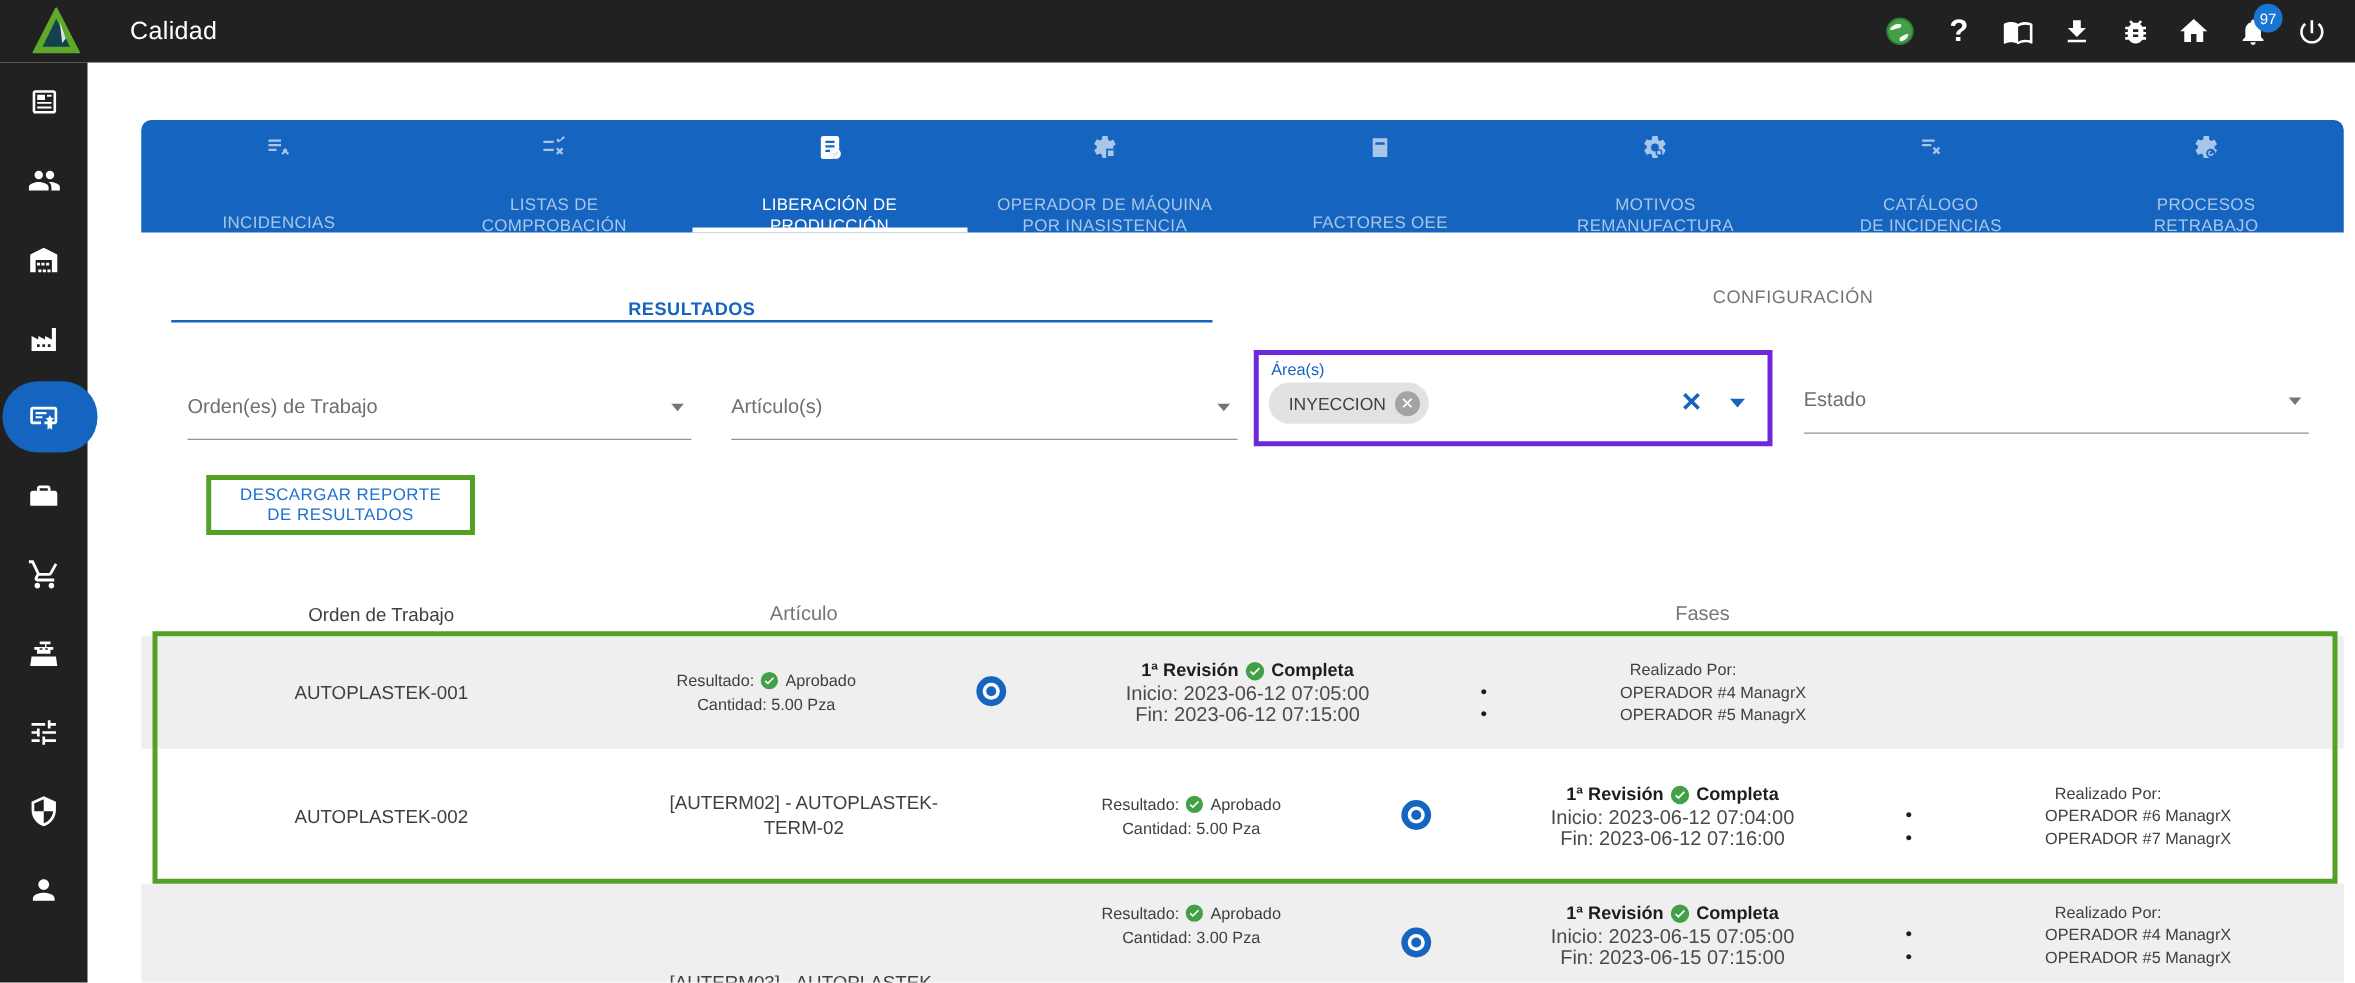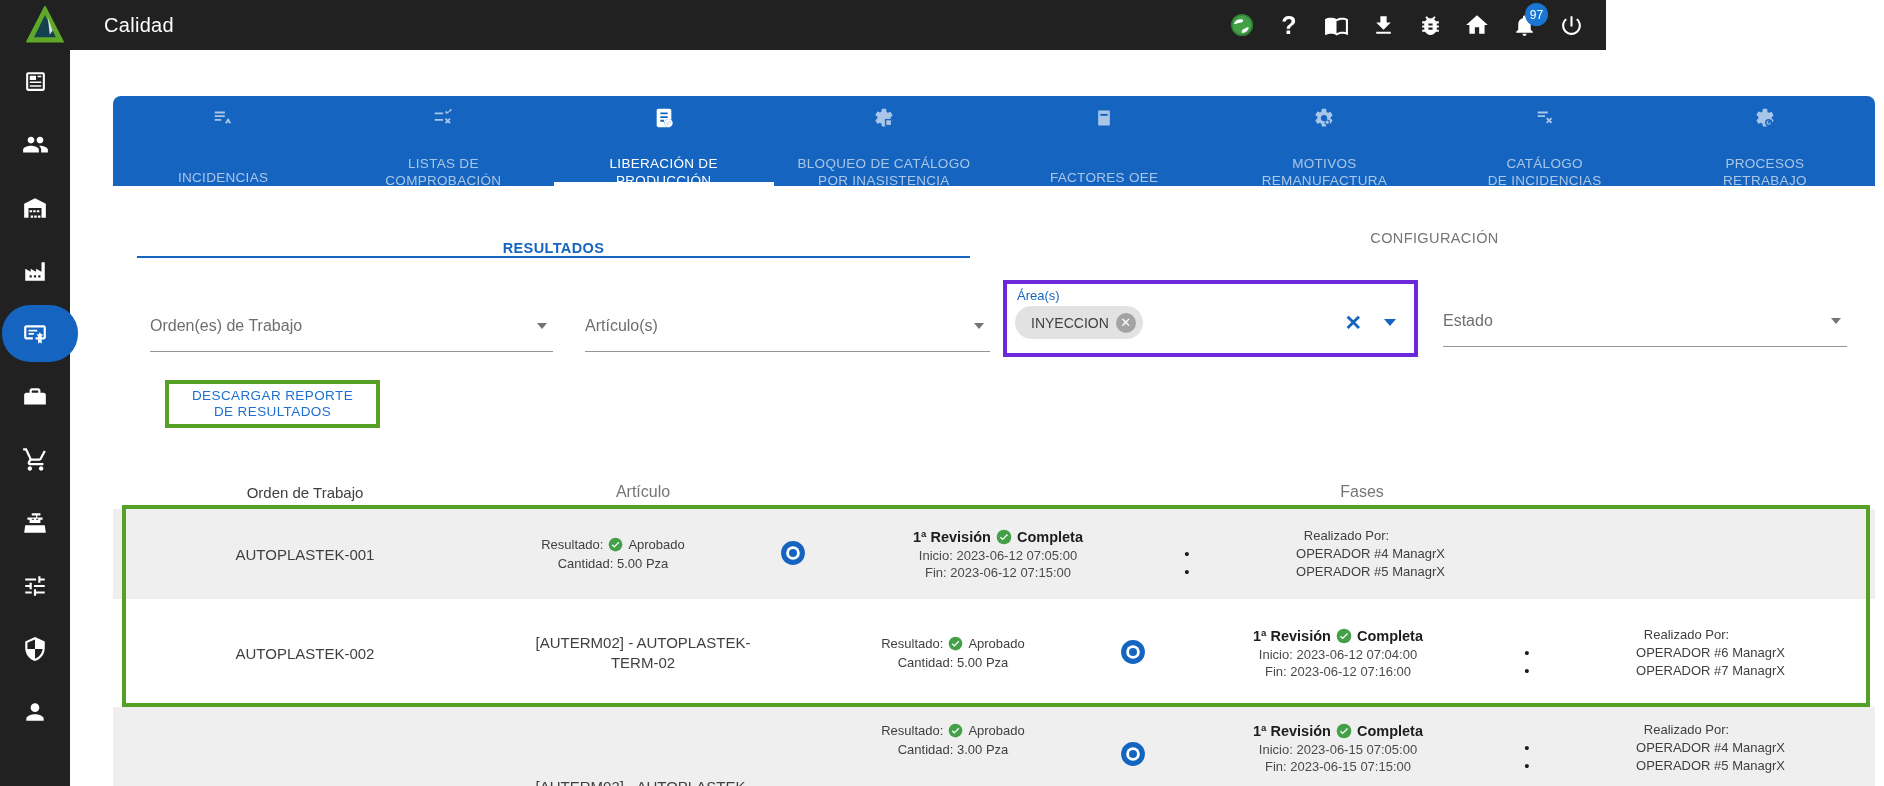--- a/index.html
+++ b/index.html
@@ -1,20 +1,20 @@
 <!DOCTYPE html>
 <html><head>
 <meta charset="utf-8">
 <style>
   * { margin:0; padding:0; box-sizing:border-box; }
   html,body { width:1884px; height:786px; overflow:hidden; background:#fff;
               font-family:"Liberation Sans", sans-serif; }
 
   
-  .topbar { position:absolute; left:0; top:0; width:1606px; height:50px; background:#212121;
+  .topbar { position:absolute; left:0; top:0; width:1884px; height:50px; background:#212121;
             display:flex; align-items:center; z-index:30; }
   .logo { width:38px; height:38px; margin-left:26px; }
   .app-title { color:#fff; font-size:20px; margin-left:40px; letter-spacing:.3px; }
   .tb-actions { margin-left:auto; display:flex; align-items:center; gap:21px; margin-right:22px; }
   .tb-btn { width:26px; height:26px; display:flex; align-items:center; justify-content:center;
             position:relative; cursor:pointer; }
   .tb-btn svg { display:block; }
   .help-q { color:#fff; font-size:25px; font-weight:bold; line-height:1; }
   .badge { position:absolute; top:-9px; right:-11px; min-width:23px; height:23px; border-radius:12px;
            background:#1976D2; color:#fff; font-size:12px; display:flex; align-items:center;
@@ -90,21 +90,21 @@
   .c-orden { width:336px; flex:none; text-align:center; font-size:15px; color:#3f3f3f; }
   .c-art { width:340px; flex:none; display:flex; justify-content:center; }
   .c-art span { display:inline-block; width:240px; text-align:center; font-size:15px; color:#3f3f3f; line-height:20px; }
   .c-gap10 { width:10px; flex:none; }
   .c-res { width:260px; flex:none; text-align:center; font-size:13px; color:#3f3f3f; line-height:19px; }
   .c-eye { width:80px; flex:none; display:flex; justify-content:center; }
   .c-fases { width:330px; flex:none; text-align:center; }
   .c-real { width:367px; flex:none; font-size:13px; color:#3f3f3f; line-height:18px; }
   .fase-title { font-size:14.5px; font-weight:bold; color:#1d1d1d; display:flex; align-items:center;
                 justify-content:center; gap:5px; line-height:20px; }
-  .fase-sub { font-size:13px; color:#4a4a4a; line-height:17px; }
+  .fase-sub { font-size:16px; color:#4a4a4a; line-height:17px; }
   .res-line { display:flex; align-items:center; justify-content:center; gap:5px; }
   .real-head { text-align:center; }
   .op-line { display:flex; align-items:center; }
   .op-bullet { width:48px; text-align:center; color:#1d1d1d; font-size:15px; }
   .op-text { flex:1; text-align:center; }
   .eye-btn { background:none; border:none; cursor:pointer; padding:0; }
 
   .row-3 .c-res, .row-3 .c-fases, .row-3 .c-real { margin-top:6px; }
   .row-3 .c-eye { margin-top:26px; }
   .row-3 .c-art { margin-top:62px; }
@@ -273,21 +273,21 @@
     </div>
     <div class="tab">
       <span class="ticon">
         <svg width="22" height="22" viewBox="0 0 24 24" fill="currentColor">
             <path d="M19.14 12.94c.04-.3.06-.61.06-.94s-.02-.64-.07-.94l2.03-1.58c.18-.14.23-.41.12-.61l-1.92-3.32a.488.488 0 0 0-.59-.22l-2.39.96c-.5-.38-1.03-.7-1.62-.94l-.36-2.54A.484.484 0 0 0 13.92 2h-3.84c-.24 0-.43.17-.47.41l-.36 2.54c-.59.24-1.13.57-1.62.94l-2.39-.96c-.22-.08-.47 0-.59.22L2.73 8.46c-.12.2-.07.47.12.61l2.03 1.58c-.05.3-.09.63-.09.94s.02.64.07.94l-2.03 1.58c-.18.14-.23.41-.12.61l1.92 3.32c.12.22.37.29.59.22l2.39-.96c.5.38 1.03.7 1.62.94l.36 2.54c.05.24.24.41.48.41h3.84c.24 0 .44-.17.47-.41l.36-2.54c.59-.24 1.13-.56 1.62-.94l2.39.96c.22.08.47 0 .59-.22l1.92-3.32c.12-.22.07-.47-.12-.61l-2.01-1.58z"></path>
             <rect x="13" y="13" width="8" height="8" fill="#1565C0"></rect>
             <rect x="14.5" y="14.5" width="5" height="5" fill="currentColor"></rect>
           </svg>
       </span>
       <span class="tlabel">
-          <span>BLOQUEO DE CATÁLOGO</span>
+          <span>OPERADOR DE MÁQUINA</span>
           <span>POR INASISTENCIA</span>
         </span>
     </div>
     <div class="tab">
       <span class="ticon">
         <svg width="20" height="22" viewBox="0 0 24 24" fill="currentColor">
             <path d="M5 3h14v18H5z"></path>
             <rect x="7.5" y="7" width="9" height="2.4" fill="#1565C0"></rect>
           </svg>
       </span>

